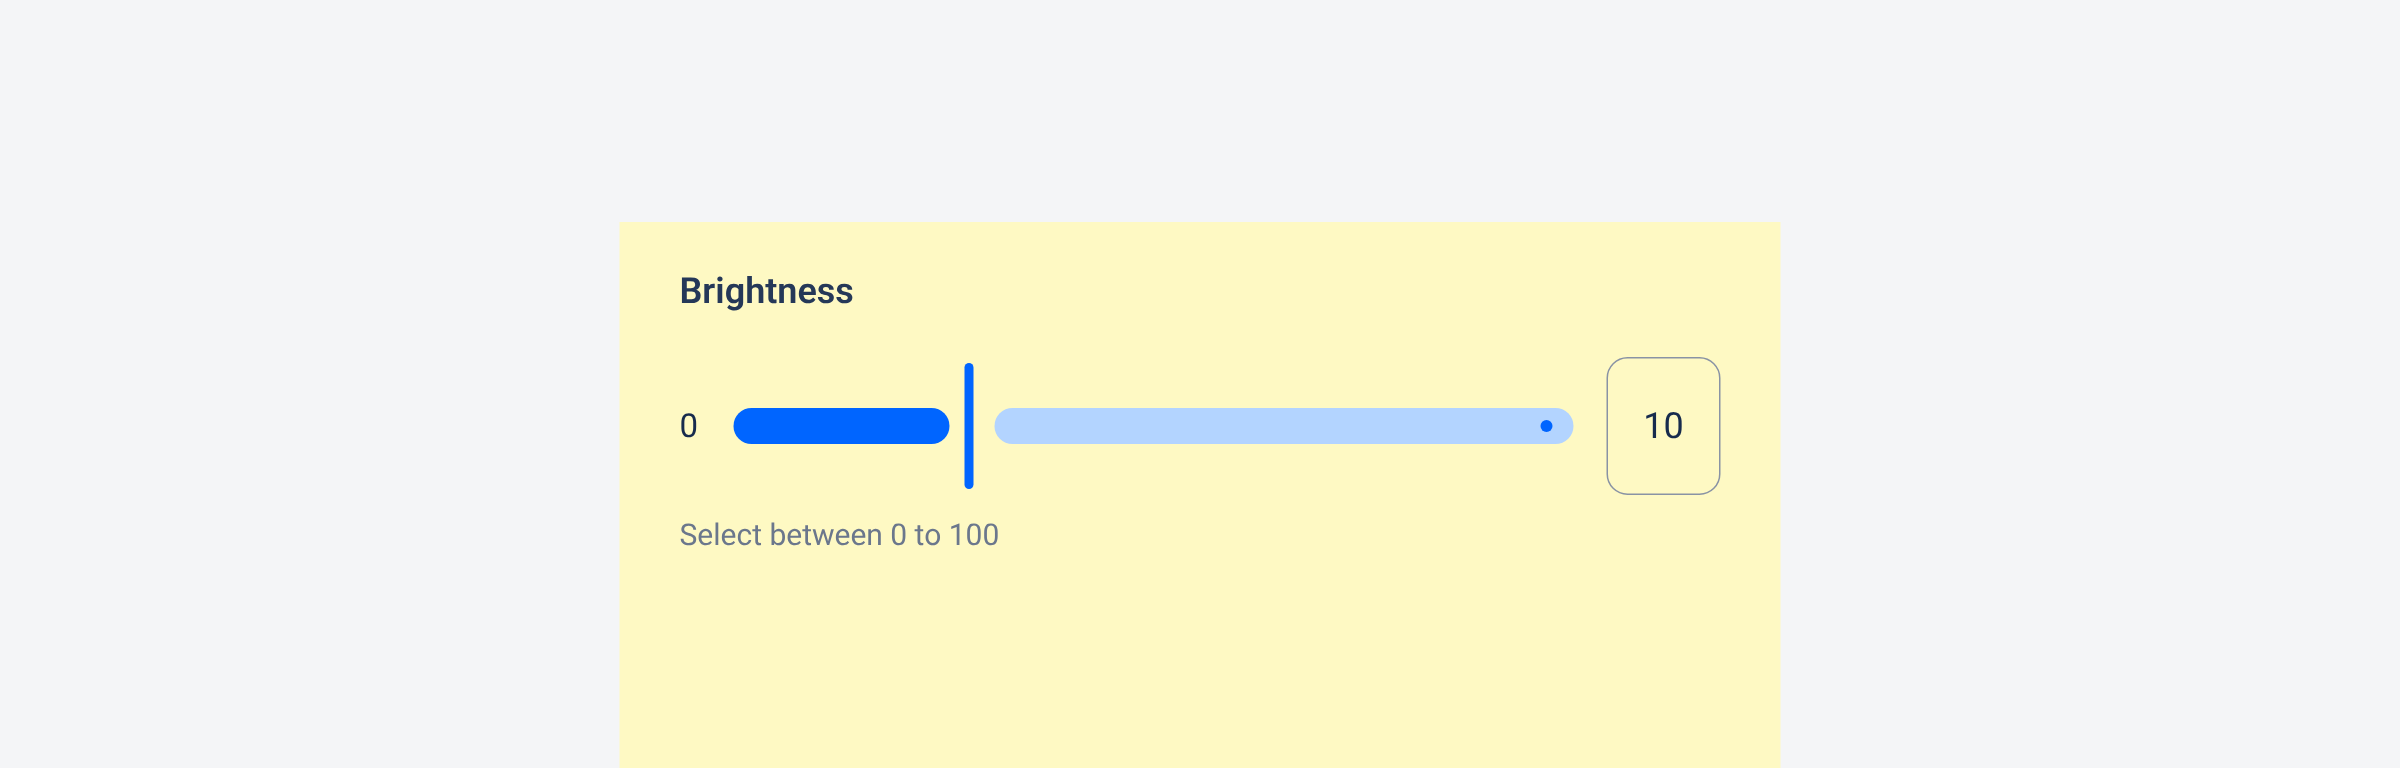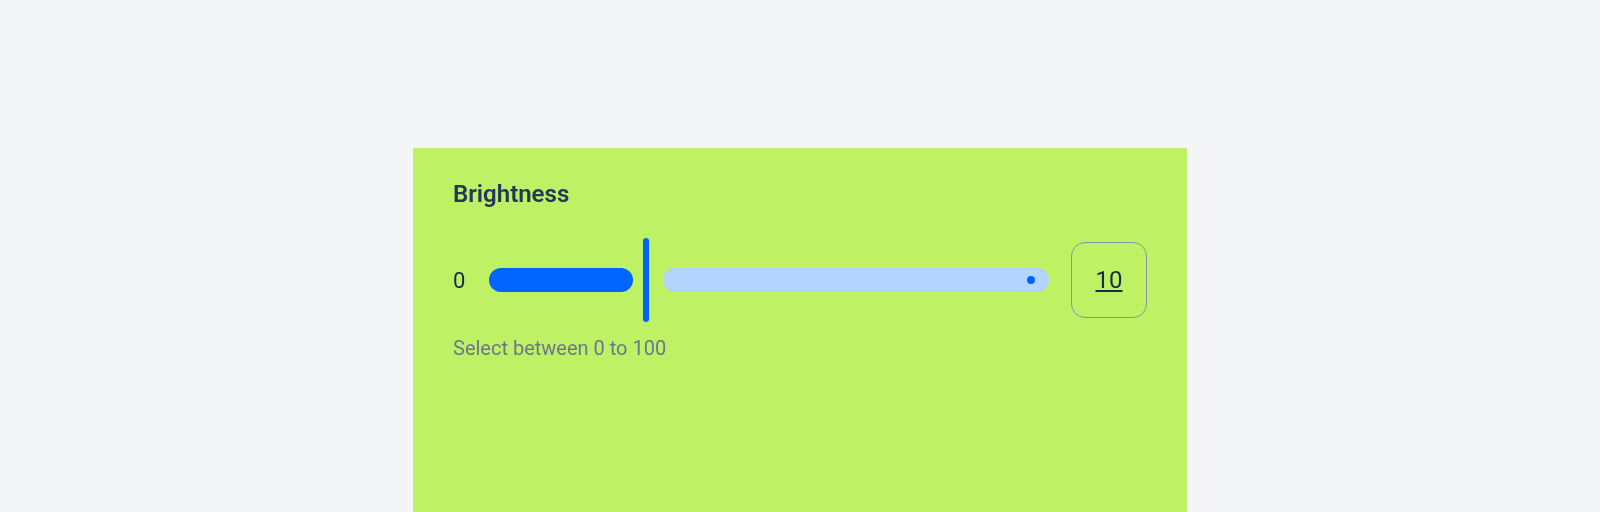--- a/index.html
+++ b/index.html
@@ -11,21 +11,21 @@
       width: 1600px;
       height: 512px;
       background: #F4F5F7;
       font-family: -apple-system, BlinkMacSystemFont, "Segoe UI", Roboto, Helvetica, Arial, sans-serif;
       display: flex;
       justify-content: center;
       padding-top: 148px;
     }
     .card {
       width: 774px;
-      background: #bef264;
+      background: #fef9c3;
       padding: 32px 40px 28px 40px;
     }
     .label {
       font-size: 24px;
       font-weight: 600;
       color: #253858;
       margin-bottom: 30px;
     }
     .slider-row {
       display: flex;
@@ -80,29 +80,28 @@
       left: 157px;
       top: 50%;
       transform: translate(-50%, -50%);
       width: 6px;
       height: 84px;
       background: #0065FF;
       border-radius: 6px;
     }
     .value-box {
       width: 76px;
-      height: 76px;
+      height: 92px;
       border: 1.5px solid #8993A4;
       border-radius: 14px;
       display: flex;
       align-items: center;
       justify-content: center;
       font-size: 24px;
       color: #172B4D;
-      text-decoration: underline;
     }
     .help-text {
       margin-top: 14px;
       font-size: 20px;
       color: #6B778C;
     }
   </style>
 </head>
 <body>
 

